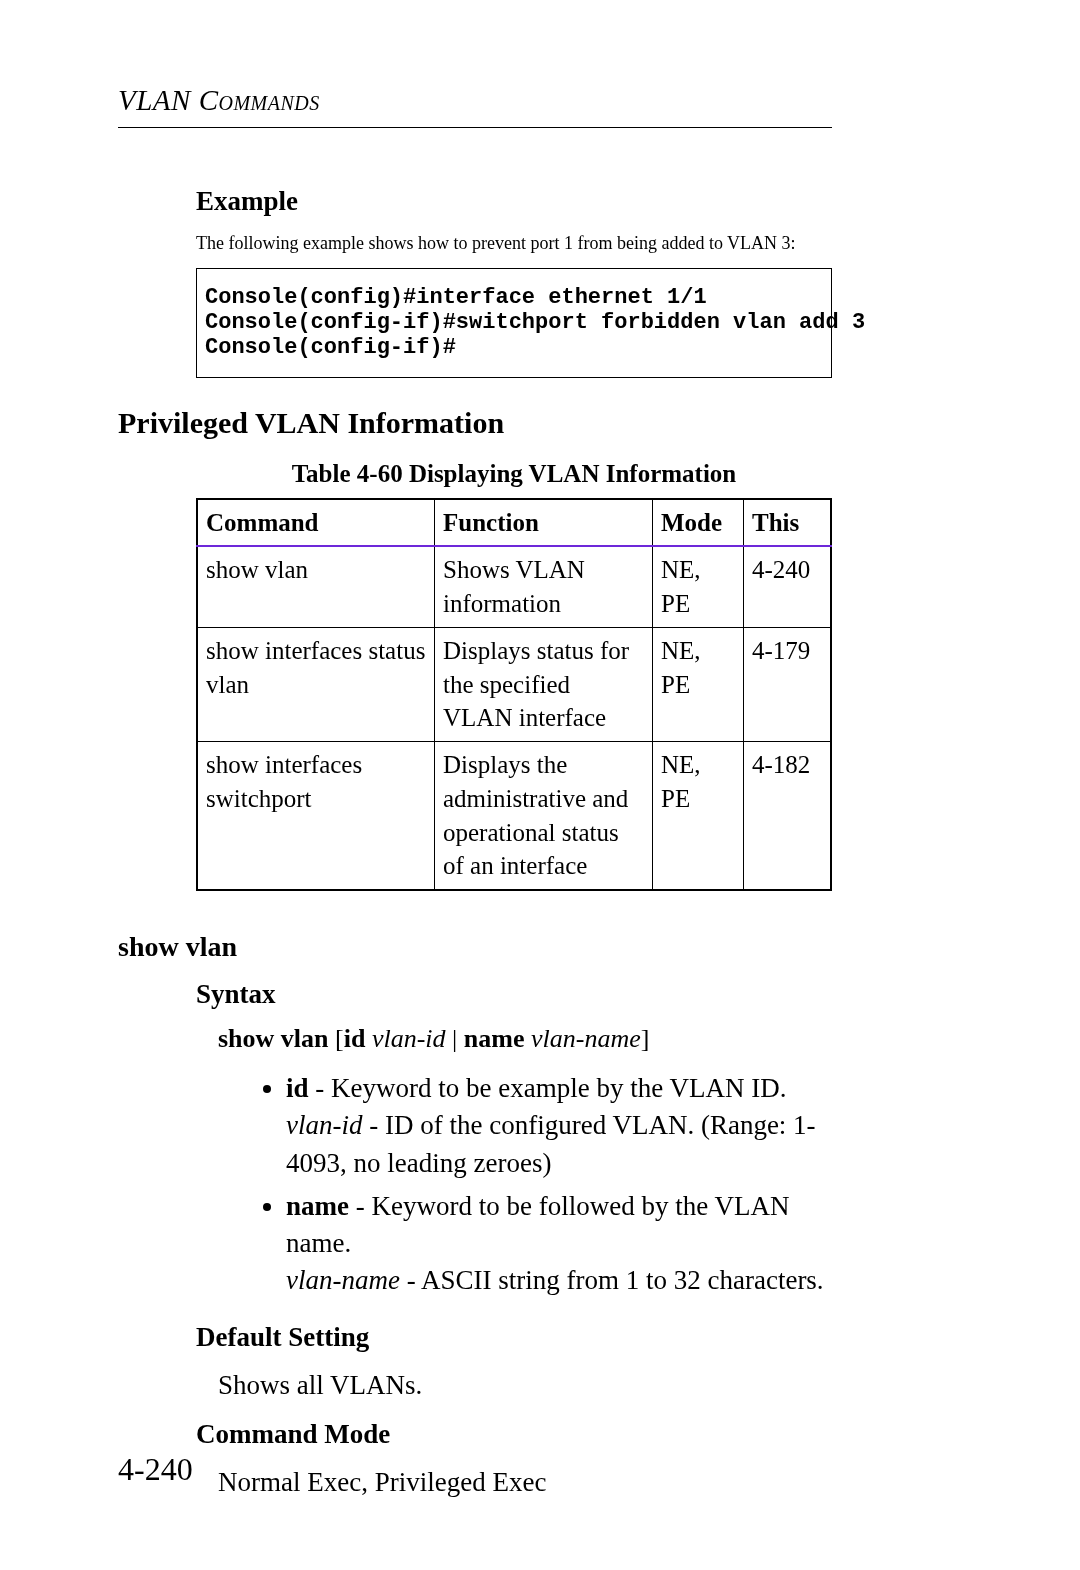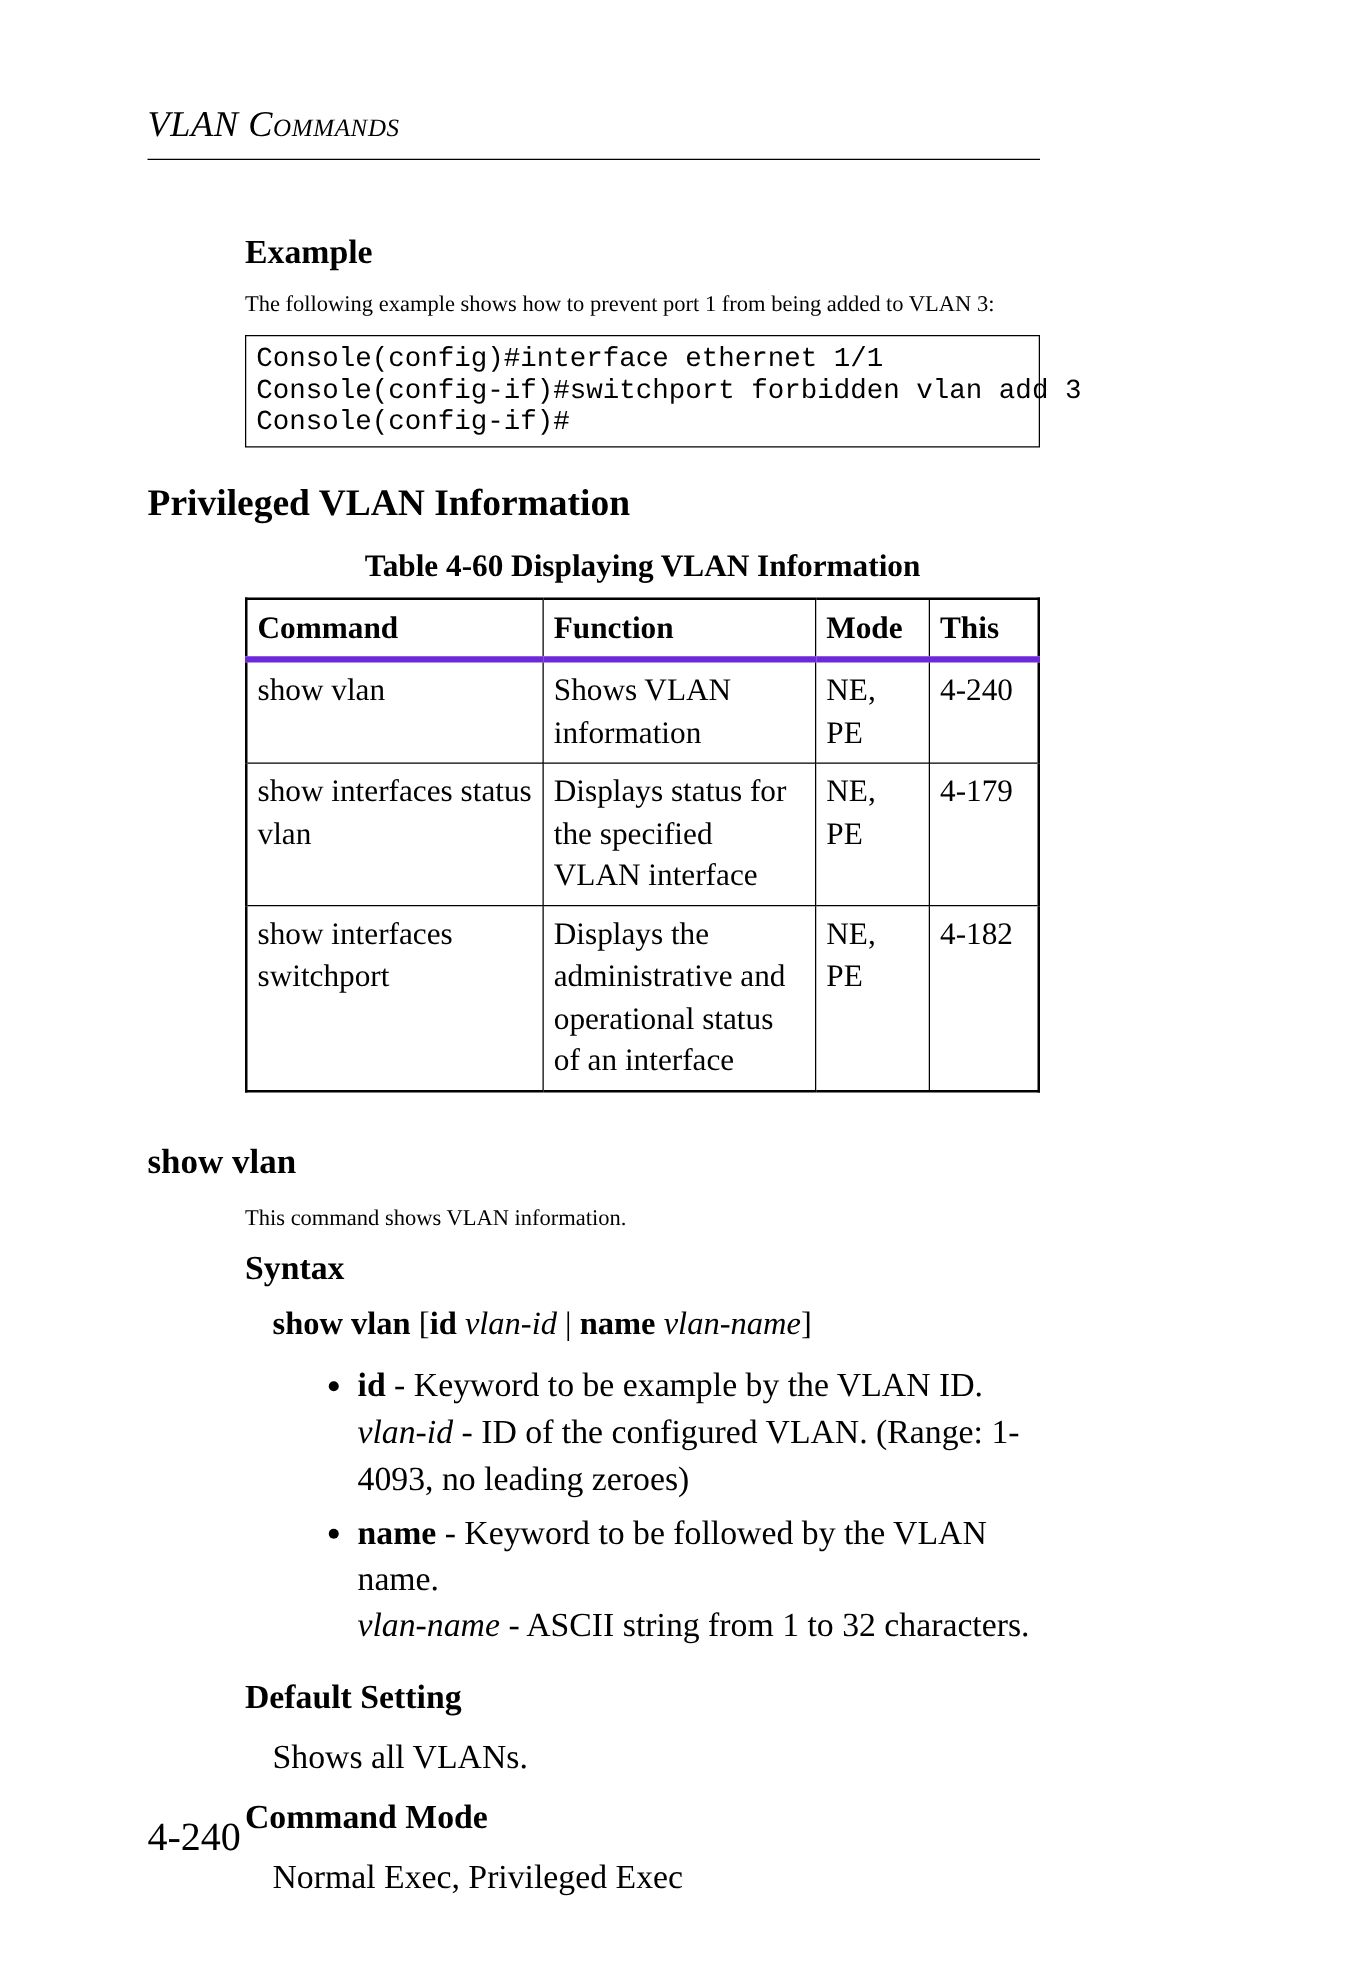--- a/index.html
+++ b/index.html
@@ -39,23 +39,24 @@
   .para {
     font-size: 18px;
     line-height: 1.38;
     margin: 0 0 12px 0;
   }
   .codebox {
     font-family: "Courier New", Courier, monospace;
     font-size: 22px;
     line-height: 1.15;
     border: 1px solid #000;
-    padding: 6px 8px;
+    padding: 16px 8px;
     white-space: pre;
     margin: 4px 0 28px 0;
+    font-weight: bold;
   }
   .h2 {
     font-weight: bold;
     font-size: 30px;
     margin: 0 0 20px 0;
   }
   .h2b {
     font-weight: bold;
     font-size: 28px;
     margin: 40px 0 16px 0;
@@ -75,21 +76,21 @@
   table.cmdtable th, table.cmdtable td {
     border: 1px solid #000;
     padding: 6px 8px;
     text-align: left;
     vertical-align: top;
     line-height: 1.35;
   }
   table.cmdtable th {
     font-weight: bold;
     border-top: 2px solid #000;
-    border-bottom: 5px solid #6d28d9;
+    border-bottom: 2px solid #6d28d9;
   }
   table.cmdtable tr:last-child td { border-bottom: 2px solid #000; }
   table.cmdtable td:first-child, table.cmdtable th:first-child { border-left: 2px solid #000; }
   table.cmdtable td:last-child, table.cmdtable th:last-child { border-right: 2px solid #000; }
   .col-cmd { width: 220px; }
   .col-mode { width: 74px; }
   .col-page { width: 70px; }
   .syntax-line {
     font-size: 26px;
     margin: 10px 0 16px 0;
@@ -168,21 +169,20 @@
           <td>NE, PE</td>
           <td>4-182</td>
         </tr>
       </tbody>
     </table>
   </div>
 
   <div class="h2b">show vlan</div>
 
   <div class="indent">
-    <div class="para">This command shows VLAN information.</div>
 
     <div class="h3">Syntax</div>
     <div class="syntax-line">
       <span class="b">show vlan</span>
       <span>[</span><span class="b">id</span>
       <span class="i">vlan-id</span>
       <span>|</span>
       <span class="b">name</span>
       <span class="i">vlan-name</span><span>]</span>
     </div>

